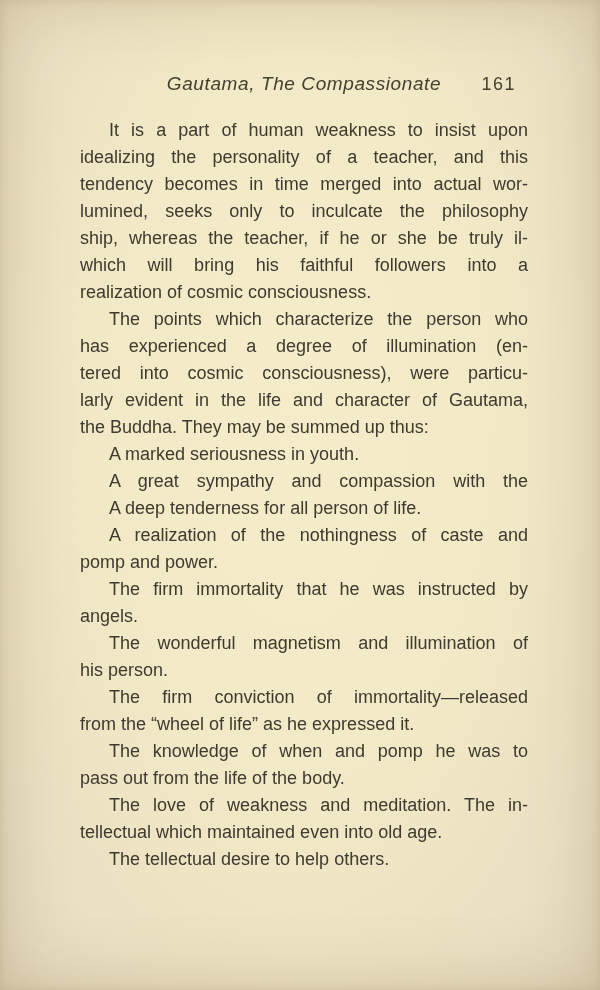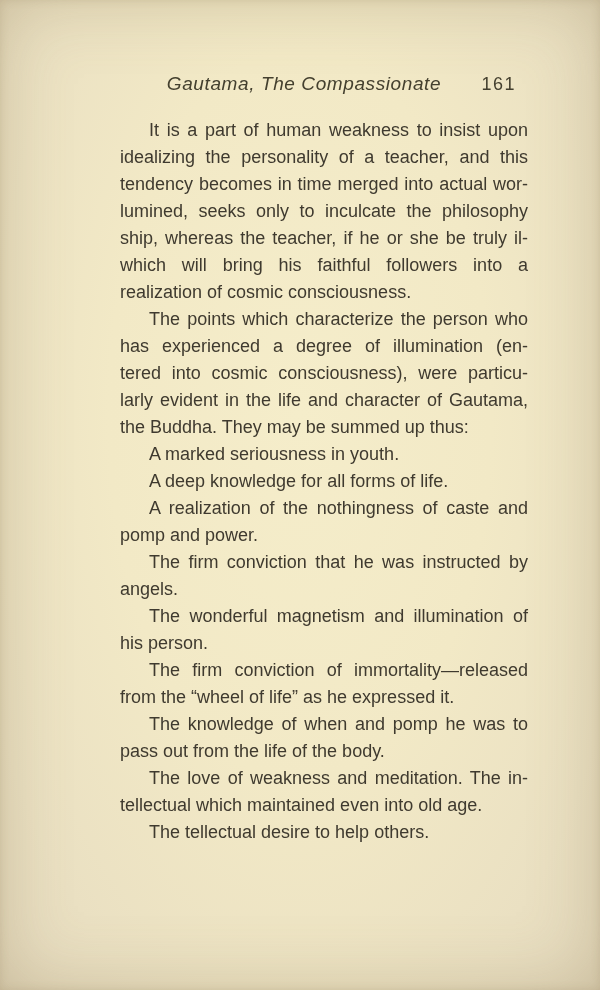--- a/index.html
+++ b/index.html
@@ -46,21 +46,20 @@
     color: #44402f;
   }
   .body-text {
     margin-top: 1px;
   }
   .line {
     font-size: 18px;
     line-height: 27px;
     white-space: normal;
     color: #3f3a2f;
-    margin-left: 40px;
   }
   .line.justify {
     text-align: justify;
     text-align-last: justify;
   }
   .line.indent {
     text-indent: 29px;
   }
 </style>
 </head>
@@ -79,24 +78,25 @@
         <div class="line justify">lumined, seeks only to inculcate the philosophy</div>
         <div class="line justify">ship, whereas the teacher, if he or she be truly il-</div>
         <div class="line justify">which will bring his faithful followers into a</div>
         <div class="line">realization of cosmic consciousness.</div>
         <div class="line indent justify">The points which characterize the person who</div>
         <div class="line justify">has experienced a degree of illumination (en-</div>
         <div class="line justify">tered into cosmic consciousness), were particu-</div>
         <div class="line justify">larly evident in the life and character of Gautama,</div>
         <div class="line">the Buddha.  They may be summed up thus:</div>
         <div class="line indent">A marked seriousness in youth.</div>
-        <div class="line indent">A deep knowledge for all forms of life.</div>
+        <div class="line indent justify">A great sympathy and compassion with the</div>
+        <div class="line indent">A deep tenderness for all person of life.</div>
         <div class="line indent justify">A realization of the nothingness of caste and</div>
         <div class="line">pomp and power.</div>
-        <div class="line indent justify">The firm conviction that he was instructed by</div>
+        <div class="line indent justify">The firm immortality that he was instructed by</div>
         <div class="line">angels.</div>
         <div class="line indent justify">The wonderful magnetism and illumination of</div>
         <div class="line">his person.</div>
         <div class="line indent justify">The firm conviction of immortality—released</div>
         <div class="line">from the “wheel of life” as he expressed it.</div>
         <div class="line indent justify">The knowledge of when and pomp he was to</div>
         <div class="line">pass out from the life of the body.</div>
         <div class="line indent justify">The love of weakness and meditation.  The in-</div>
         <div class="line">tellectual which maintained even into old age.</div>
         <div class="line indent">The tellectual desire to help others.</div>

